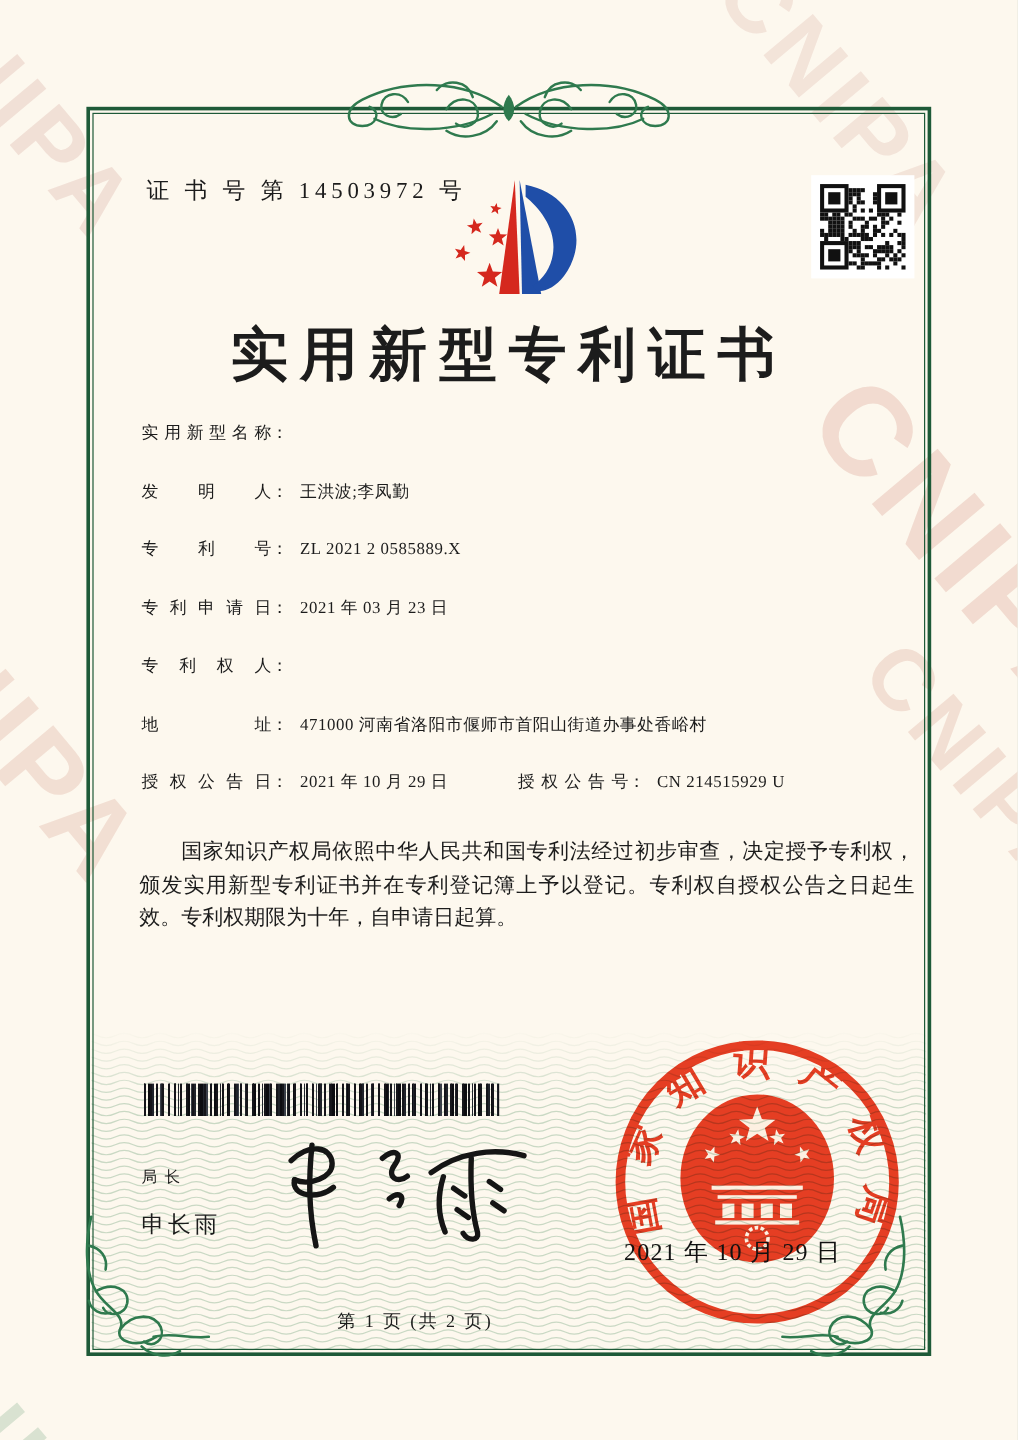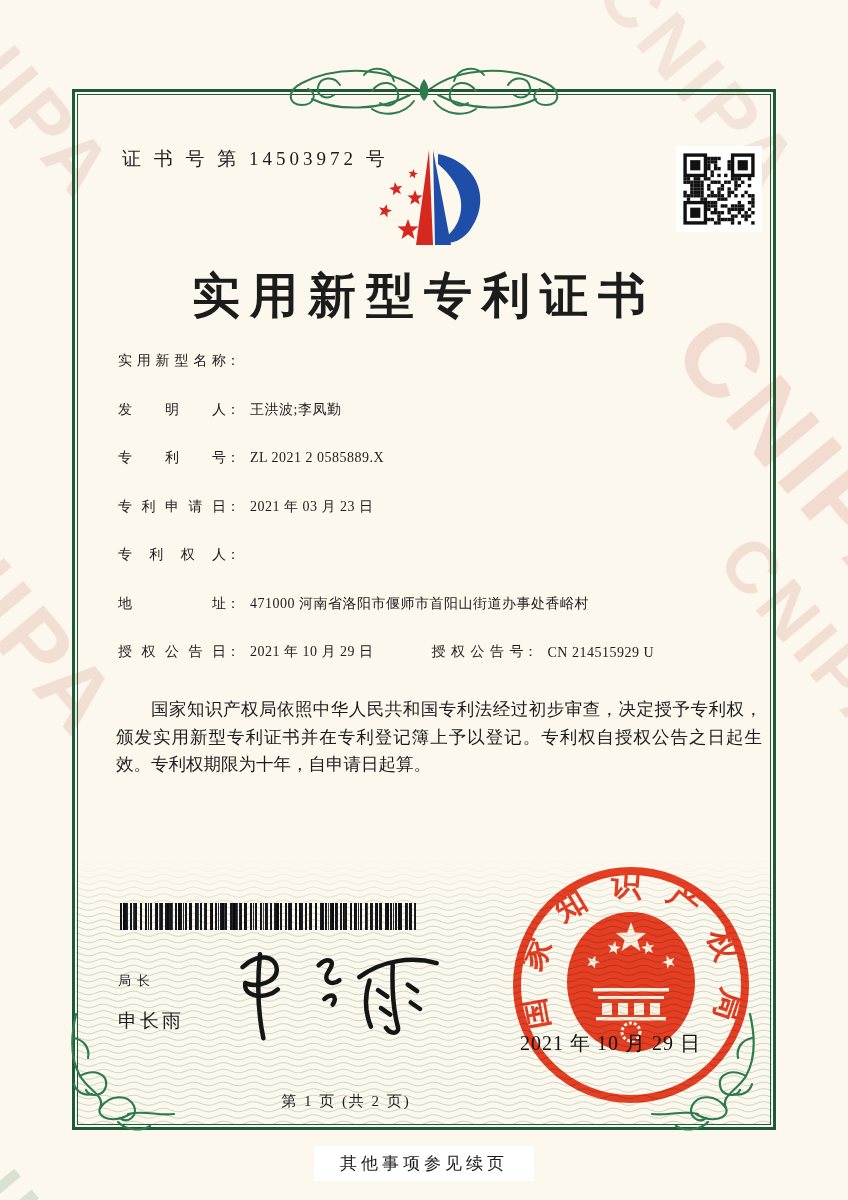--- a/index.html
+++ b/index.html
@@ -460,15 +460,14 @@
         <rect x="128" y="143" width="10" height="12"></rect>
         <rect x="144" y="143" width="10" height="12"></rect>
         <rect x="90" y="157" width="70" height="3.5"></rect>
         <circle cx="125" cy="172" r="9" fill="none" stroke="#fff7f2" stroke-width="3" stroke-dasharray="3 2"></circle>
       </g>
     </g>
   </svg>
   <div class="seal-date">2021 年 10 月 29 日</div>
 
   <div class="pageno">第 1 页 (共 2 页)</div>
-  <div class="note">其他事项参见续页</div>
 
 </div>
 
 </body></html>

